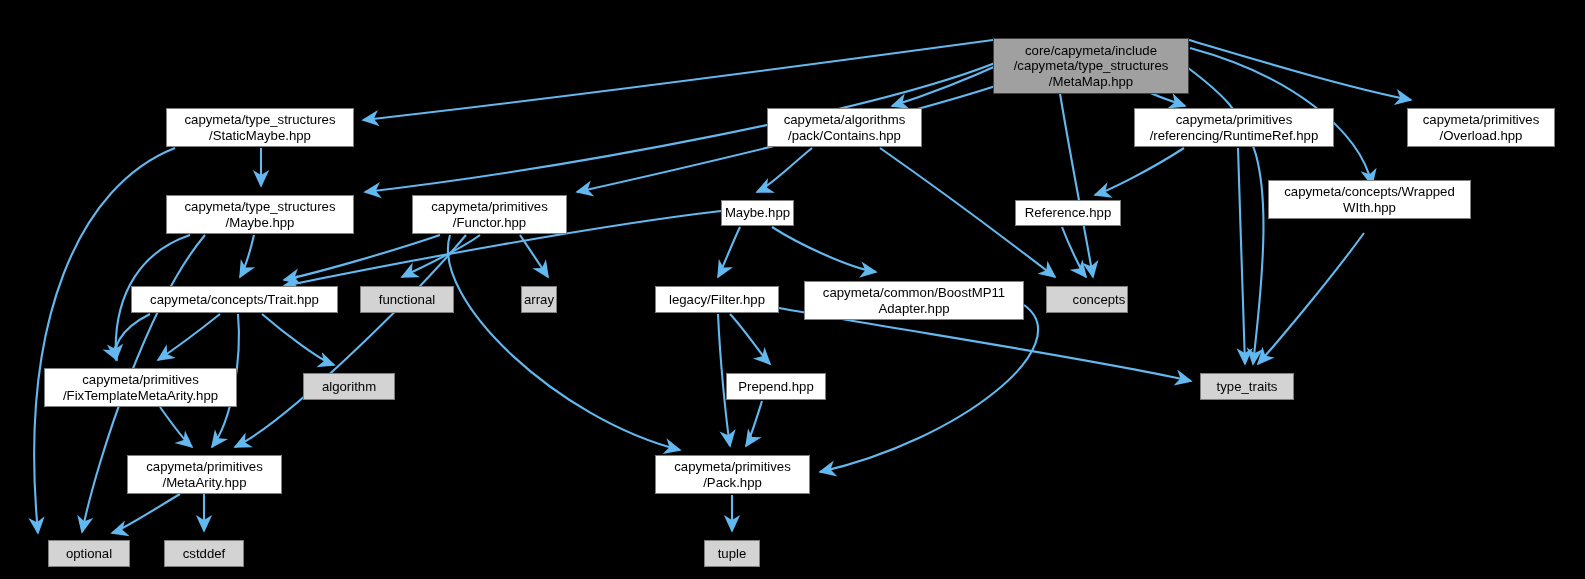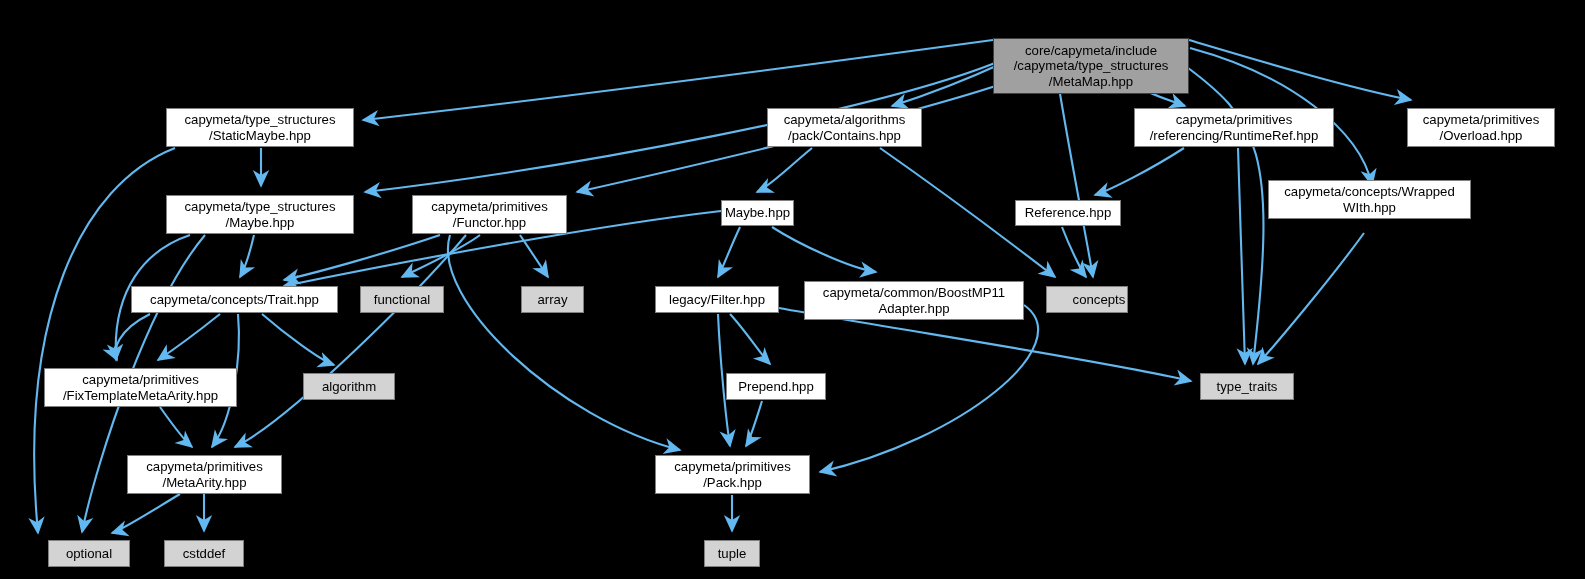--- a/index.html
+++ b/index.html
@@ -80,22 +80,22 @@
 /Overload.hpp</div>
       <div class="node n-white" style="left: 166px; top: 195px; width: 188px; height: 39px;">capymeta/type_structures
 /Maybe.hpp</div>
       <div class="node n-white" style="left: 412px; top: 195px; width: 155px; height: 39px;">capymeta/primitives
 /Functor.hpp</div>
       <div class="node n-white" style="left: 721px; top: 200px; width: 73px; height: 26px;">Maybe.hpp</div>
       <div class="node n-white" style="left: 1015px; top: 200px; width: 106px; height: 26px;">Reference.hpp</div>
       <div class="node n-white" style="left: 1268px; top: 180px; width: 203px; height: 39px;">capymeta/concepts/Wrapped
 WIth.hpp</div>
       <div class="node n-white" style="left: 131px; top: 286px; width: 207px; height: 27px;">capymeta/concepts/Trait.hpp</div>
-      <div class="node n-gray" style="left: 360px; top: 286px; width: 84px; height: 27px;">functional</div>
-      <div class="node n-gray" style="left: 521px; top: 286px; width: 63px; height: 27px;">array</div>
+      <div class="node n-gray" style="left: 360px; top: 286px; width: 94px; height: 27px;">functional</div>
+      <div class="node n-gray" style="left: 521px; top: 286px; width: 36px; height: 27px;">array</div>
       <div class="node n-white" style="left: 655px; top: 286px; width: 124px; height: 27px;">legacy/Filter.hpp</div>
       <div class="node n-white" style="left: 804px; top: 281px; width: 220px; height: 39px;">capymeta/common/BoostMP11
 Adapter.hpp</div>
       <div class="node n-gray" style="left: 1046px; top: 286px; width: 82px; height: 27px; padding-left: 24px;">concepts</div>
       <div class="node n-white" style="left: 44px; top: 368px; width: 193px; height: 39px;">capymeta/primitives
 /FixTemplateMetaArity.hpp</div>
       <div class="node n-gray" style="left: 303px; top: 373px; width: 92px; height: 27px;">algorithm</div>
       <div class="node n-white" style="left: 726px; top: 373px; width: 100px; height: 27px;">Prepend.hpp</div>
       <div class="node n-gray" style="left: 1200px; top: 373px; width: 94px; height: 27px;">type_traits</div>
       <div class="node n-white" style="left: 127px; top: 455px; width: 155px; height: 39px;">capymeta/primitives

